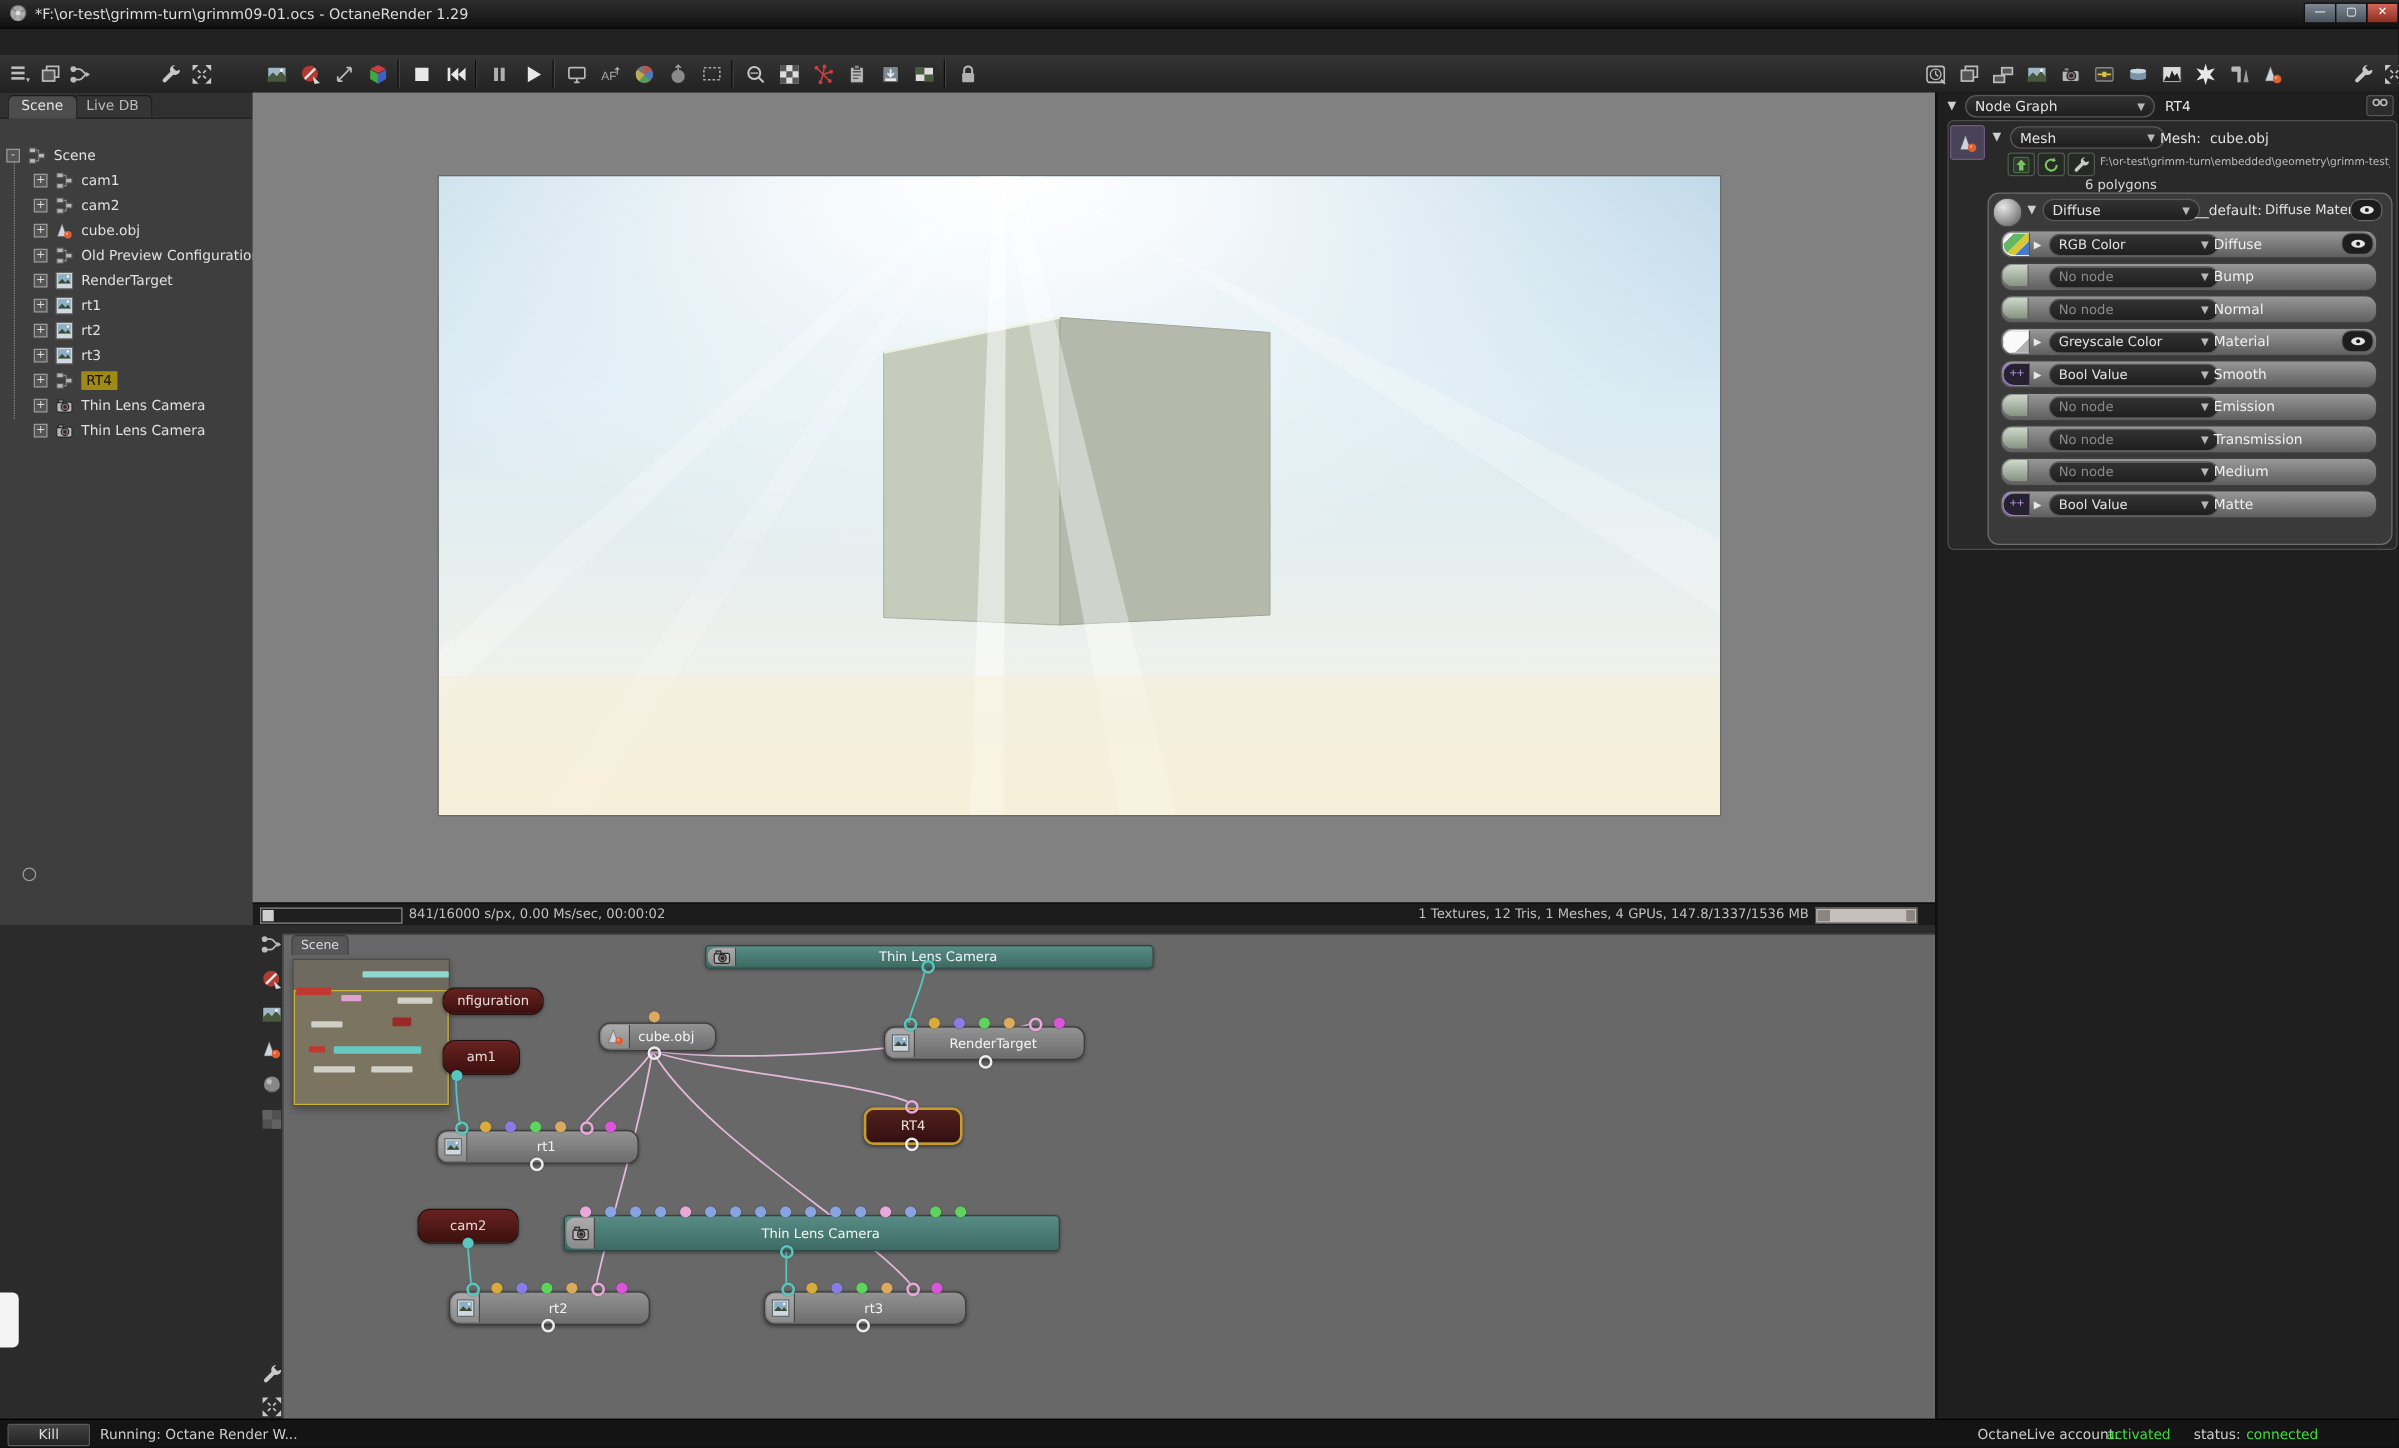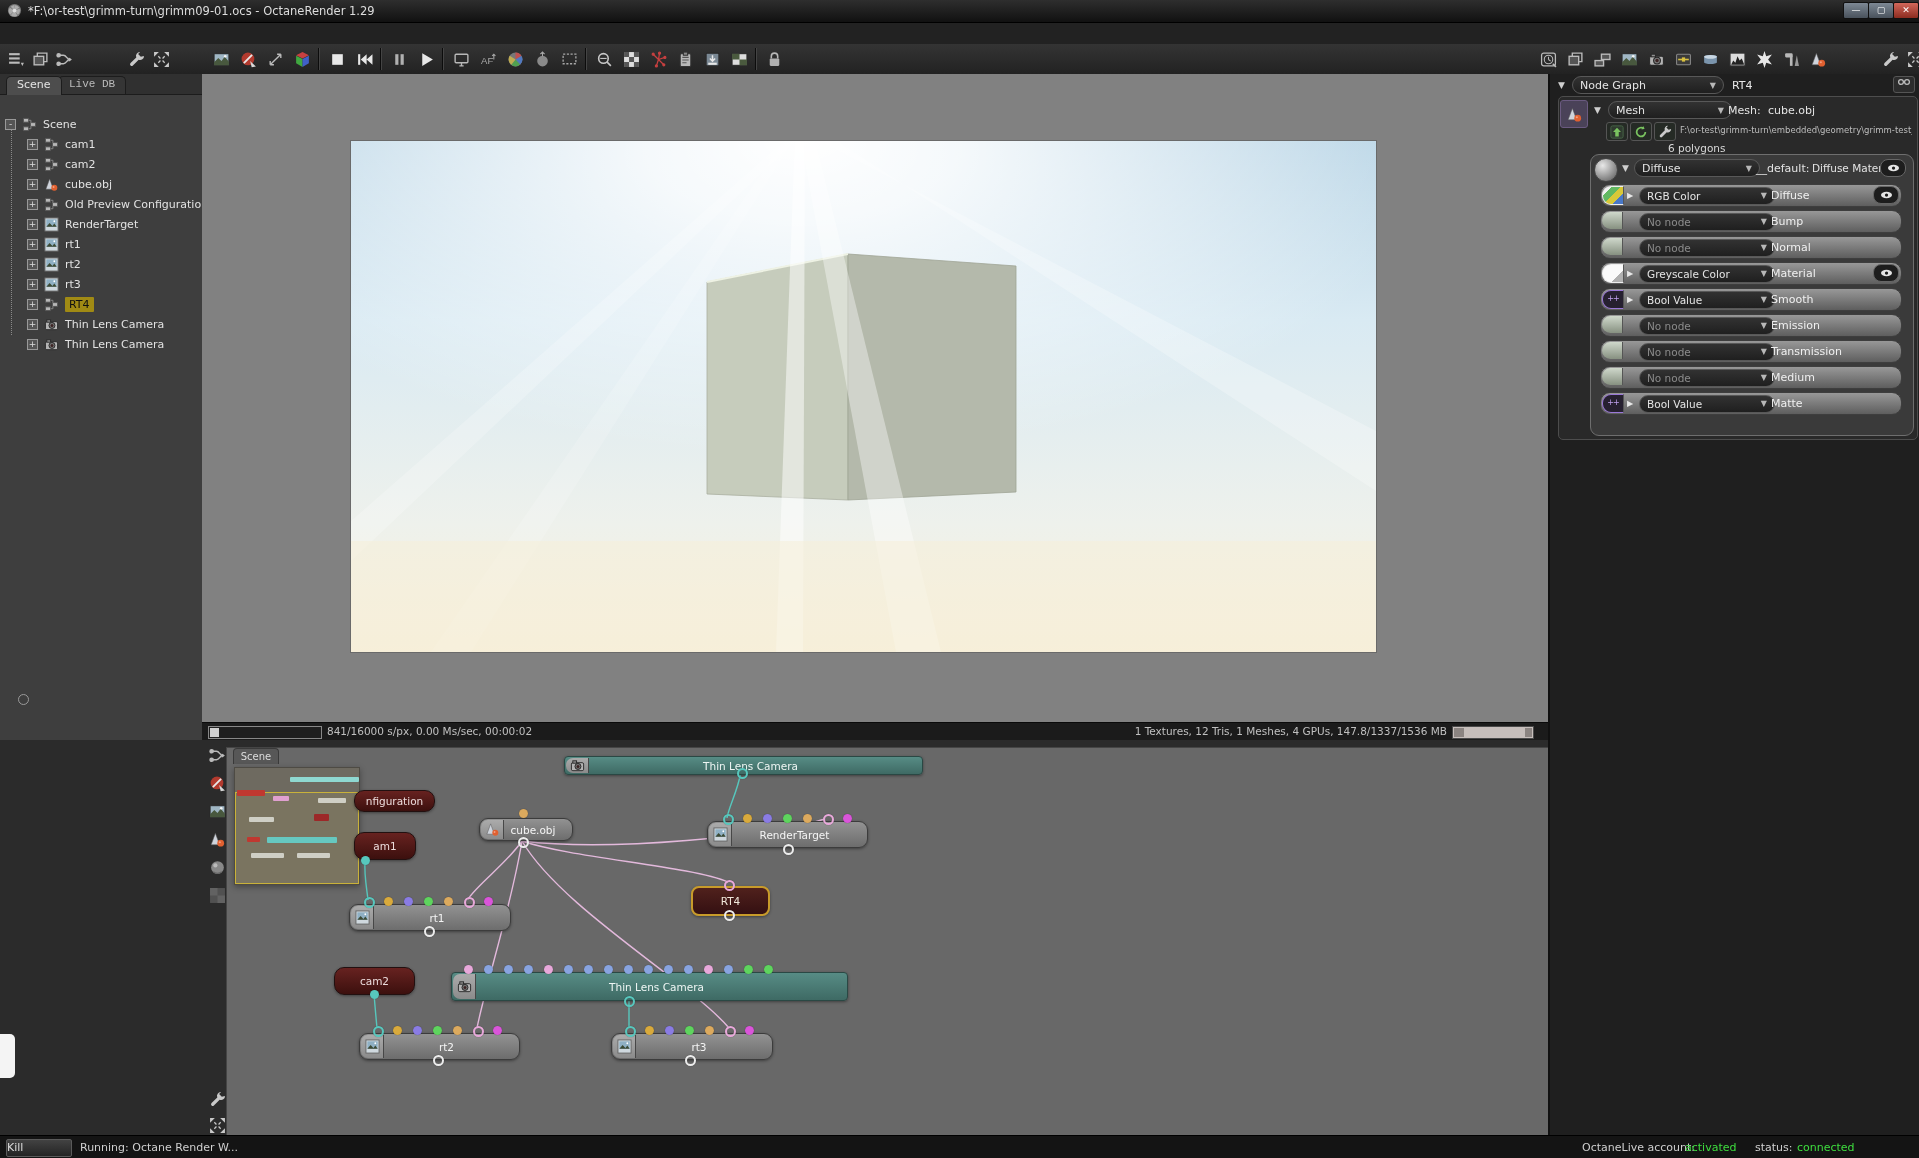--- a/index.html
+++ b/index.html
@@ -101,21 +101,21 @@
   .irow .iname{position:absolute;left:170px;font-size:11px;color:#f0f0f0;}
   .eyebtn{position:absolute;width:24px;height:16px;background:#1d1d1d;border:1px solid #666;border-radius:8px;
           display:flex;align-items:center;justify-content:center;}
   .eyebtn svg{width:13px;height:8px;}
   .smallbtn{position:absolute;width:20px;height:17px;background:#252a25;border:1px solid #555;border-radius:3px;
             display:flex;align-items:center;justify-content:center;}
   .smallbtn svg{width:14px;height:14px;}
   
   .footer{left:0;top:1135px;width:1919px;height:23px;background:#141414;border-top:1px solid #000;}
   .kill-btn{position:absolute;left:6px;top:3px;width:64px;height:16px;background:linear-gradient(#424242,#242424);
-            border:1px solid #5a5a5a;border-radius:2px;color:#ddd;line-height:15px;font-size:11px;}
+            border:1px solid #5a5a5a;border-radius:2px;color:#ddd;text-align:center;line-height:15px;font-size:11px;}
   .ft-text{position:absolute;top:5px;font-size:11px;color:#cfcfcf;white-space:nowrap;}
   .green{color:#3ede3e;}
   .white-notch{left:0;top:1034px;width:15px;height:44px;background:#f4f4f4;border-radius:0 5px 5px 0;z-index:40;}
 </style>
 </head>
 <body>
 
 <div id="app">
 
   <div class="abs titlebar">
@@ -388,21 +388,21 @@
           <svg viewBox="0 0 16 16" fill="#c9c9c9">
             <path d="M1 1h4.5L1 5.5zM15 1v4.5L10.5 1zM1 15v-4.5L5.5 15zM15 15h-4.5L15 10.5z"></path>
             <path d="M5 5l2 2M11 5L9 7M5 11l2-2M11 11l-2-2" stroke="#c9c9c9" stroke-width="1.2"></path>
           </svg>
         </div>
       </div>
   </div>
 
   <div class="abs left-panel">
     <div class="tab active" style="left:6px;">Scene</div>
-    <div class="tab" style="left:58px;font-family:Liberation Mono, monospace;">Live DB</div>
+    <div class="tab" style="left:58px;">Live DB</div>
     <div class="tree-area" id="tree">
       <div class="guide" style="left:11px;top:30px;height:210px;"></div>
     <div class="tree-row" style="top: 20px; left: 5px;">
           <span class="tw">-</span>
           <span class="tree-ico"><svg viewBox="0 0 16 16">
               <rect x="1.5" y="1.5" width="5.5" height="4" fill="#b8b8b8" stroke="#555"></rect>
               <rect x="9" y="6" width="5.5" height="4" fill="#b8b8b8" stroke="#555"></rect>
               <rect x="1.5" y="10.5" width="5.5" height="4" fill="#b8b8b8" stroke="#555"></rect>
               <path d="M7 3.5h2.5V6M7 12.5h2.5V10" fill="none" stroke="#888"></path>
             </svg></span>

